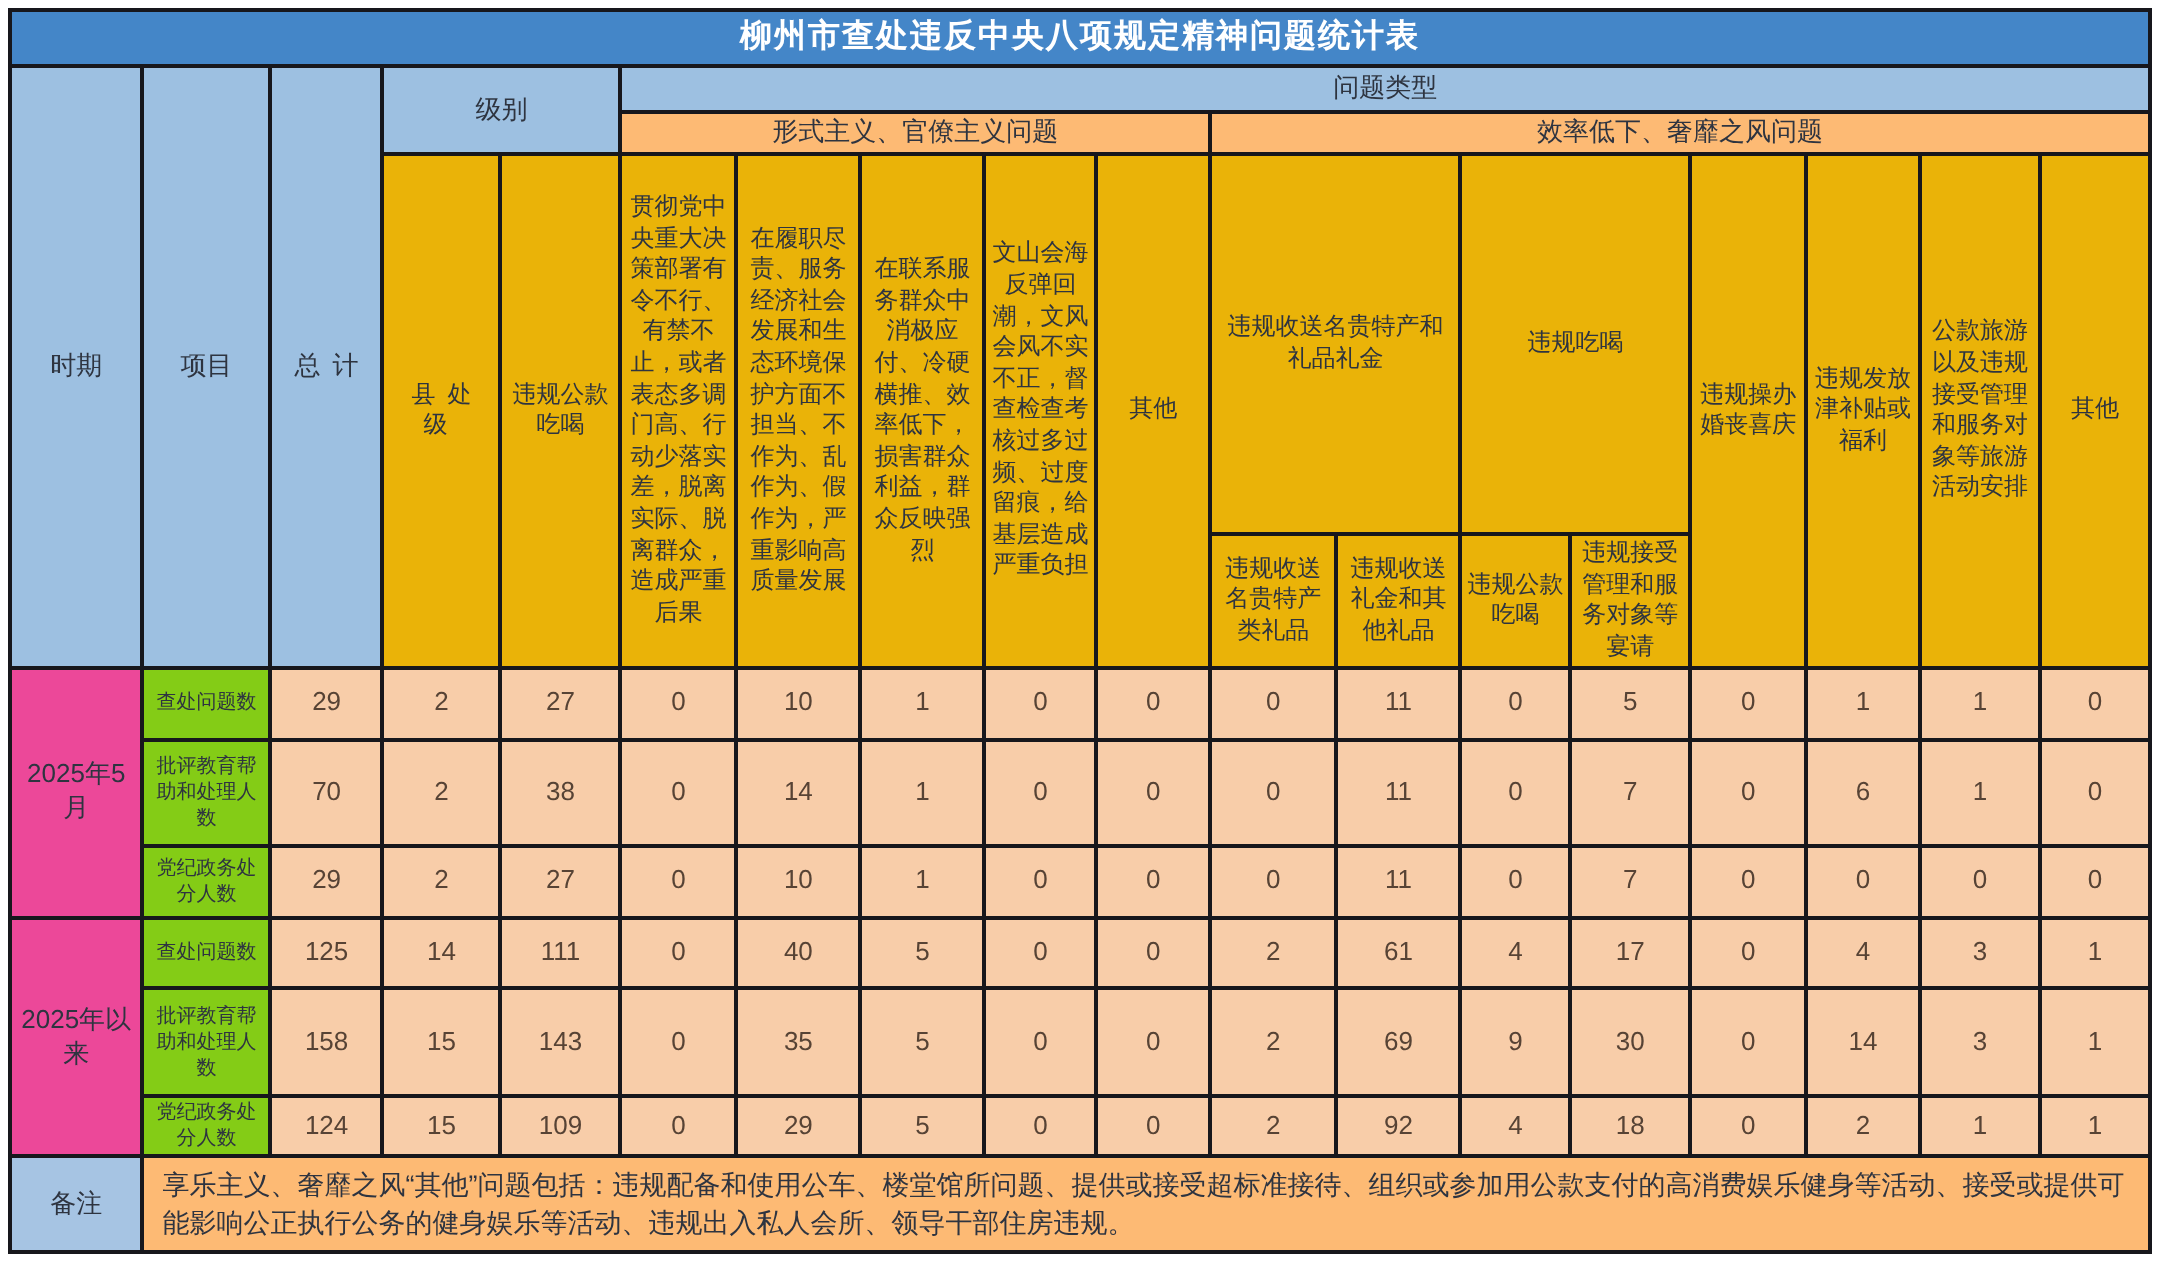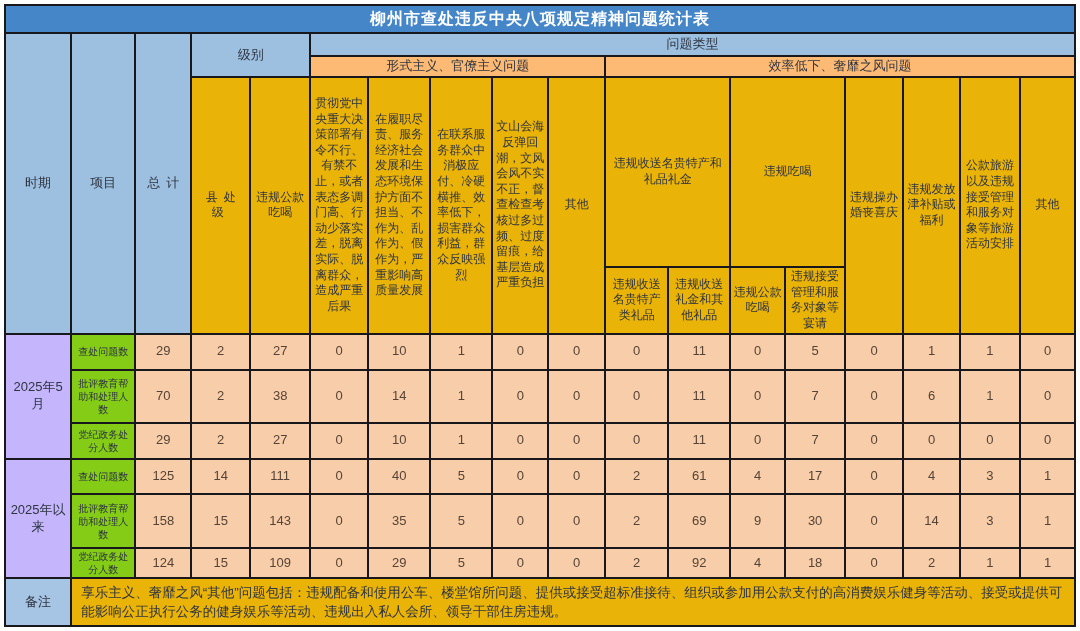--- a/index.html
+++ b/index.html
@@ -20,26 +20,26 @@
     line-height: 1.3; padding: 1px 2px;
     color: #2e3440; overflow: hidden;
   }
   td.title {
     background: #4486c8; color: #ffffff; font-weight: bold;
     font-size: 16px; letter-spacing: 1px;
   }
   td.hdr-mid   { background: #9dc0e1; font-size: 13px; }
   td.hdr-light { background: #fdba74; font-size: 13px; }
   td.hdr-cell  { background: #eab308; font-size: 12px; }
-  td.period    { background: #c4b5fd; font-size: 13px; margin-top: 36px; }
+  td.period    { background: #ec4899; font-size: 13px; margin-top: 36px; }
   td.rowlabel  { background: #84cc16; font-size: 10px; }
   td.num       { background: #f8cda9; font-size: 13px; color: #574335; }
   td.notelabel { background: #a6c4e3; font-size: 13px; }
   td.note {
-    background: #eab308; text-align: left; font-size: 13.5px;
+    background: #fdba74; text-align: left; font-size: 13.5px;
     padding: 3px 9px; line-height: 1.45;
   }
   td.spaced { letter-spacing: 6px; text-indent: 6px; }
   tr.r-title { height: 28px; }
   tr.r-ha    { height: 22px; }
   tr.r-hb    { height: 19px; }
   tr.r-tall  { height: 188px; }
   tr.r-sub   { height: 66px; }
   tr.r-d1    { height: 36px; }
   tr.r-d2    { height: 52px; }

